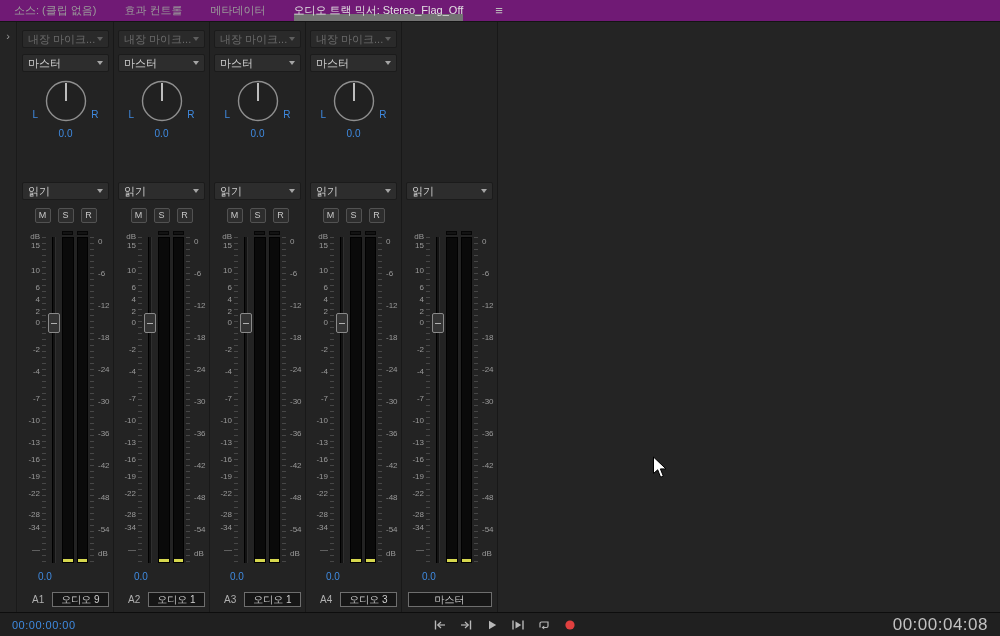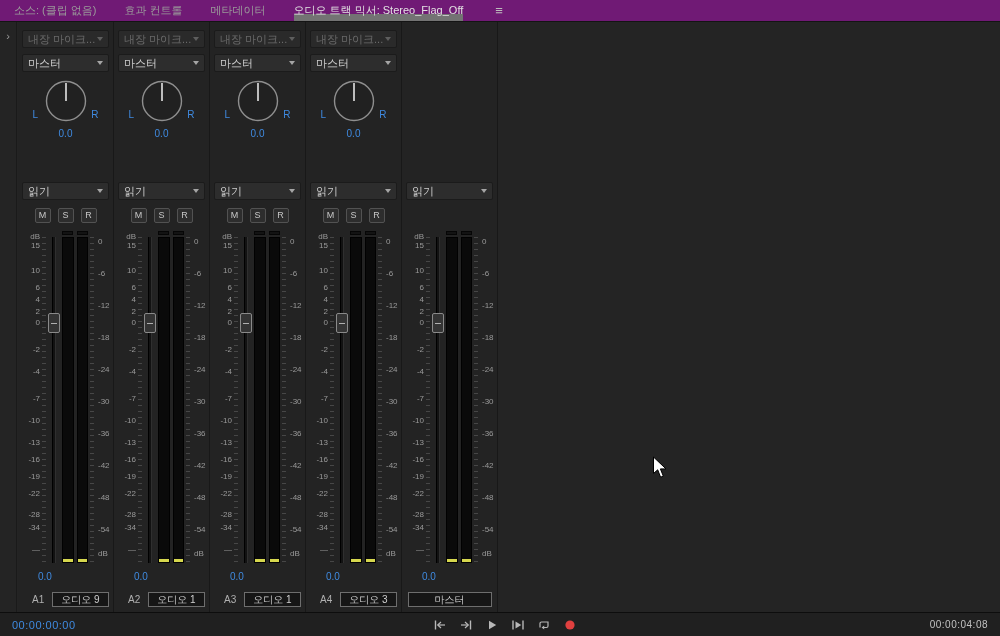--- a/index.html
+++ b/index.html
@@ -61,21 +61,21 @@
 
   .trackrow { display:flex; align-items:center; padding-left:10px; margin-top:8px; height:16px; }
   .tracknum { font-size:10px; color:#b0b0b0; width:14px; flex:none; }
   .trackbox { width:63px; height:15px; margin-left:6px; background:#161616; border:1px solid #6e6e6e; color:#cfcfcf; font-size:10px; line-height:13px; text-align:center; overflow:hidden; white-space:nowrap; }
   .strip.master .trackrow { padding-left:0; justify-content:center; }
   .strip.master .trackbox { width:84px; margin-left:0; }
 
   
   .bottombar { position:relative; height:24px; background:#202020; border-top:1px solid #0d0d0d; display:flex; align-items:center; padding:0 12px; }
   .timecode { font-size:11px; color:#3f8ae0; letter-spacing:.5px; }
-  .duration { font-size:10px; color:#c2c2c2; letter-spacing:.5px; margin-left:auto; }
+  .duration { font-size:17px; color:#c2c2c2; letter-spacing:.5px; margin-left:auto; }
   .transport { position:absolute; left:433px; top:0; height:24px; display:flex; align-items:center; gap:12px; }
   .tbtn { width:14px; height:14px; display:flex; align-items:center; justify-content:center; background:none; border:none; padding:0; }
   .tbtn svg { display:block; }
 
   .cursor { position:absolute; left:652px; top:456px; z-index:50; }
 </style>
 </head>
 <body>
 
 <div class="screen">

